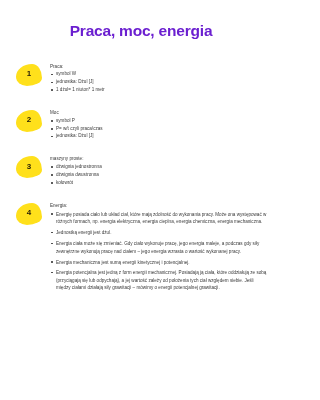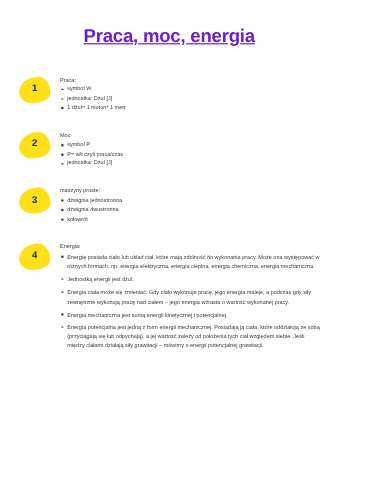--- a/index.html
+++ b/index.html
@@ -28,21 +28,20 @@
     padding: 22px 16px 0 16px;
     text-align: center;
   }
   .page-title {
     margin: 0;
     font-size: 15.5px;
     font-weight: bold;
     letter-spacing: -0.2px;
     color: #6B1FD0;
     line-height: 1.2;
-    text-decoration: underline;
   }
 
   
   .sections {
     margin-top: 22px;
     padding: 0 14px 0 16px;
   }
 
   .section {
     display: flex;

